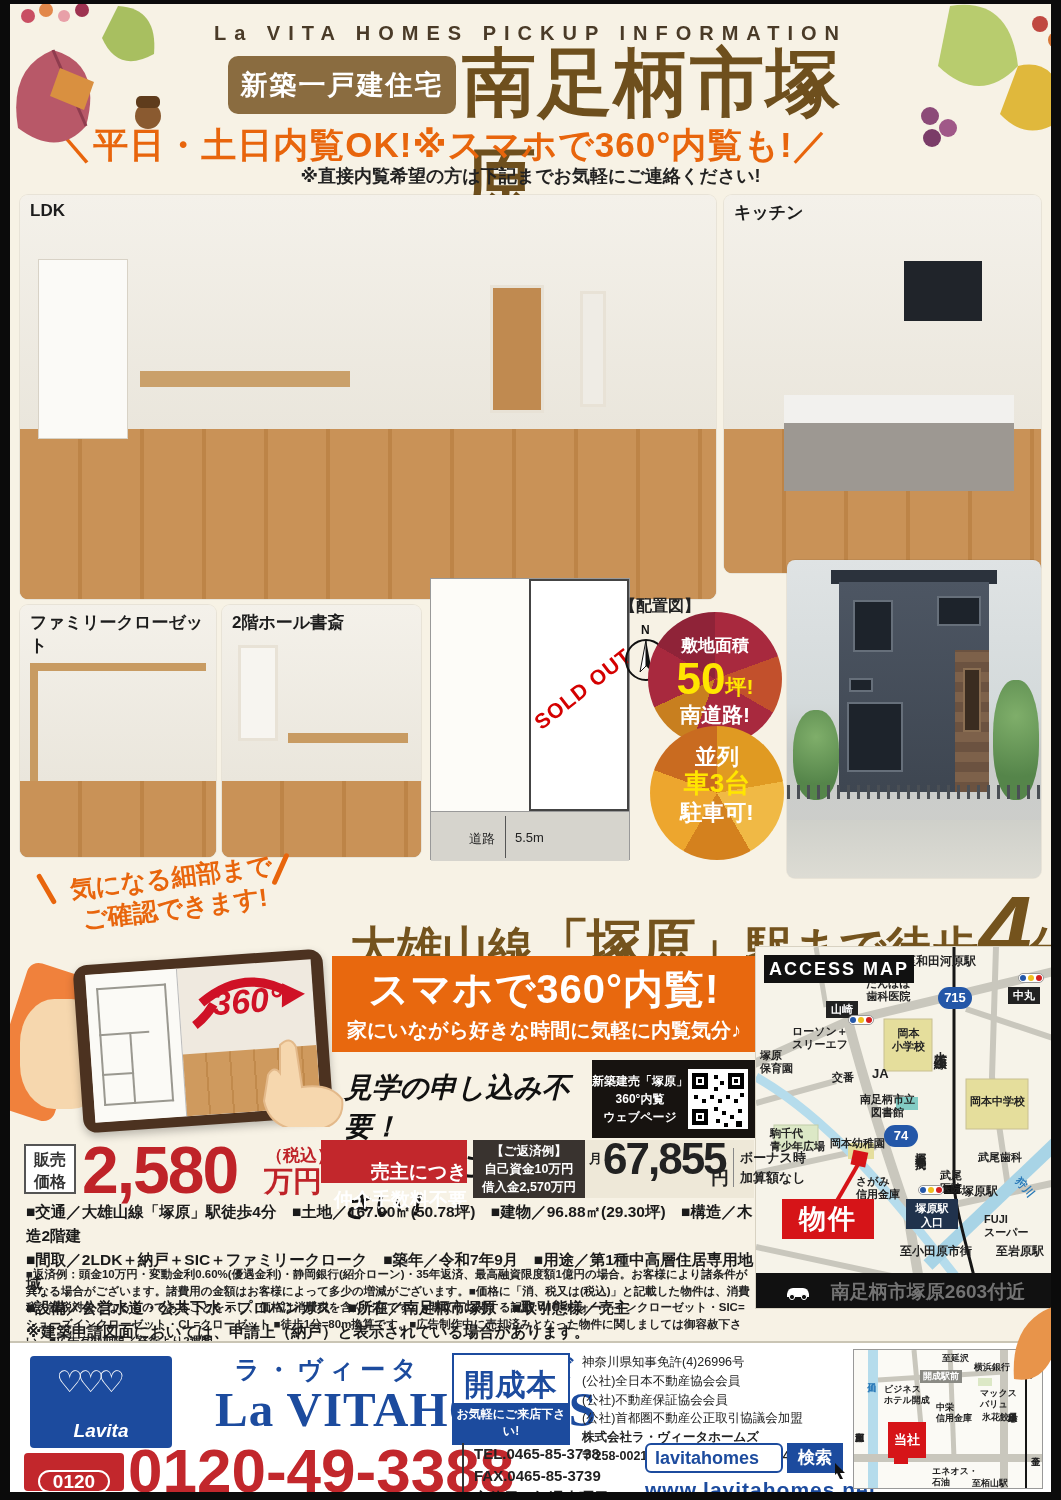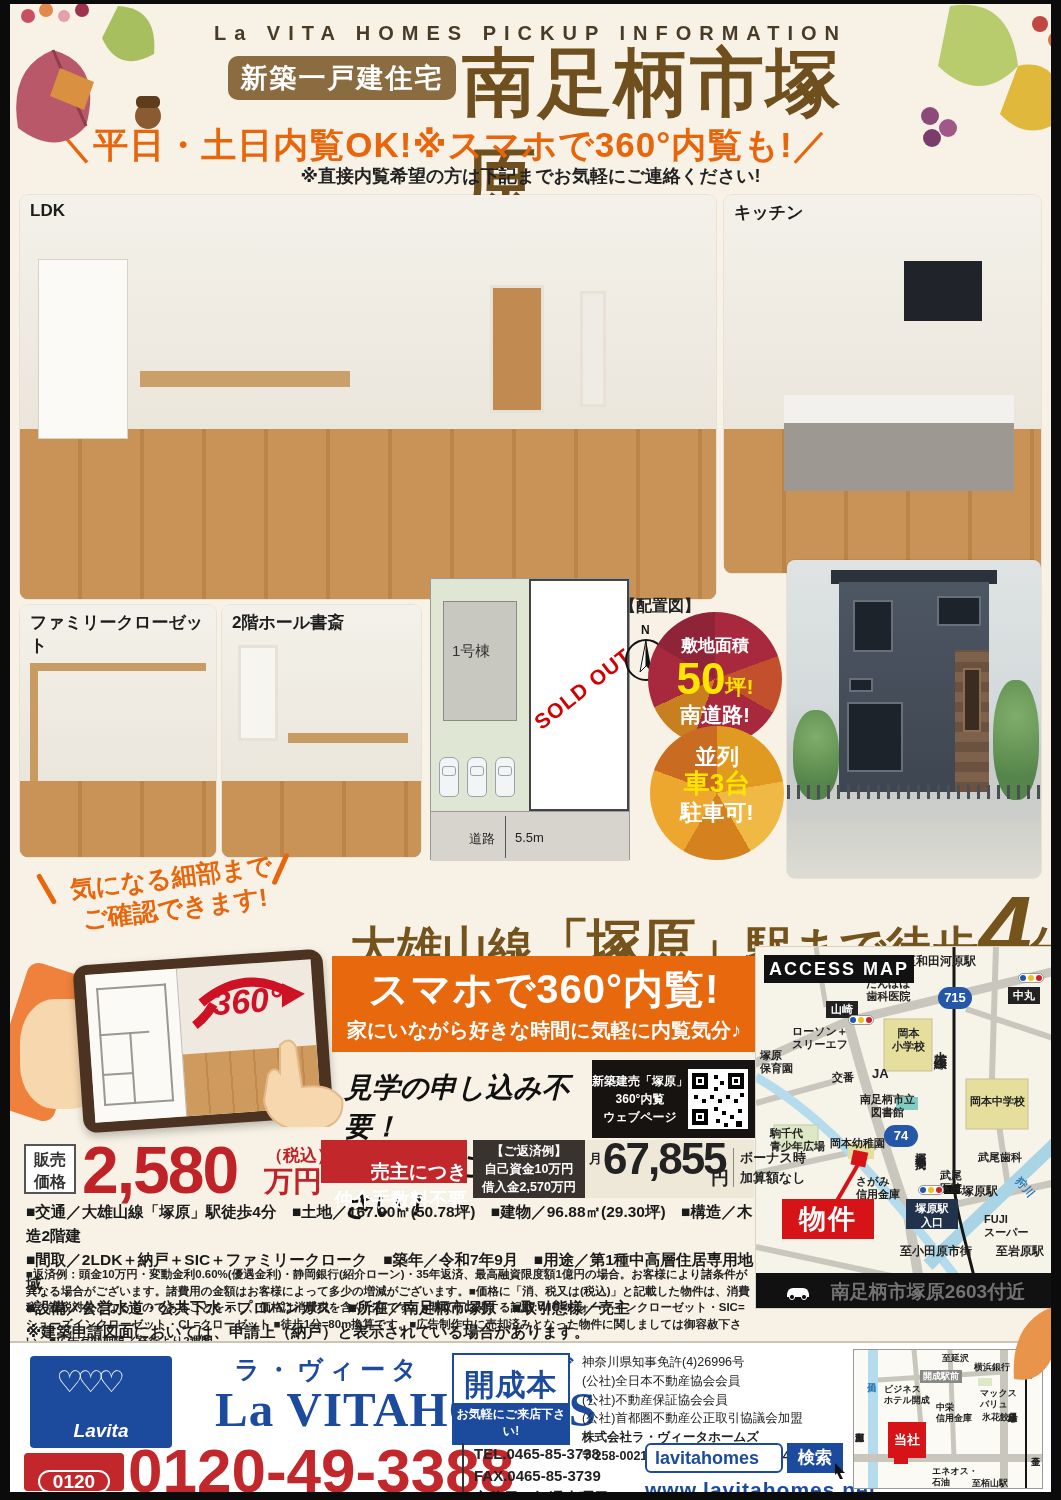--- a/index.html
+++ b/index.html
@@ -5,21 +5,21 @@
   * { margin:0; padding:0; box-sizing:border-box; }
   body { background:#0b0b0b; font-family:"Liberation Sans","DejaVu Sans",sans-serif; }
   .flyer { position:relative; width:1061px; height:1500px; background:#0b0b0b; overflow:hidden; }
   .paper { position:absolute; left:10px; top:4px; width:1041px; height:1488px; background:#f7f2e5; overflow:hidden; }
   .abs { position:absolute; }
   .ws { white-space:pre-line; }
   .c { text-align:center; }
 
   
   .kicker { left:0; top:18px; width:1041px; text-align:center; letter-spacing:8px; font-size:20px; font-weight:bold; color:#4a3b28; }
-  .title-badge { left:218px; top:52px; width:228px; height:44px; background:#8a6c40; border-radius:10px; color:#fff;
+  .title-badge { left:218px; top:52px; width:228px; height:58px; background:#8a6c40; border-radius:10px; color:#fff;
     font-size:27px; font-weight:bold; display:flex; align-items:center; justify-content:center; letter-spacing:2px; }
   .big-title { left:452px; top:30px; width:440px; font-size:74px; font-weight:900; color:#6e4f1d; letter-spacing:2px; }
   .slogan { left:0; top:118px; width:866px; text-align:center; font-size:35px; font-weight:900; color:#e8650c; letter-spacing:1px; }
   .hd-note { left:0; top:160px; width:1041px; text-align:center; font-size:18px; font-weight:bold; color:#222; }
 
   
   .photo { border-radius:8px; overflow:hidden; box-shadow:0 0 0 1px rgba(0,0,0,.06); }
   .photo .lab { position:absolute; left:10px; top:6px; font-size:17px; font-weight:bold; color:#1c1c1c; z-index:5; }
   .wall { position:absolute; left:0; top:0; width:100%; height:58%; background:linear-gradient(180deg,#f4f1ea,#eae6dc); }
   .floor { position:absolute; left:0; top:58%; width:100%; height:42%;
@@ -242,34 +242,20 @@
   </div>
   <div class="abs photo p-study">
     <div class="wall" style="height:70%"></div>
         <div class="floor" style="top:70%;height:30%"></div>
     <div class="shelf" style="left:66px;top:128px;width:120px;height:10px"></div>
     <div class="opening" style="left:16px;top:40px;width:40px;height:96px;background:#f7f5f0"></div>
     <div class="lab">2階ホール書斎</div>
   </div>
 
   <div class="abs siteplan">
-    <div class="sp-green">
-      <div class="sp-bld">
-        <span>1号棟</span>
-      </div>
-      <div class="sp-car" style="left:8px;top:178px">
-            <i></i>
-          </div>
-      <div class="sp-car" style="left:36px;top:178px">
-            <i></i>
-          </div>
-      <div class="sp-car" style="left:64px;top:178px">
-            <i></i>
-          </div>
-    </div>
     <div class="sp-lot">
       <div class="soldout">SOLD OUT</div>
     </div>
     <div class="sp-road">
       <span class="abs" style="left:38px;top:18px">道路</span>
       <span class="abs" style="left:84px;top:18px">5.5m</span>
       <span class="abs" style="left:74px;top:4px;width:1px;height:42px;background:#555"></span>
     </div>
   </div>
   <div class="abs haichizu">【配置図】</div>

